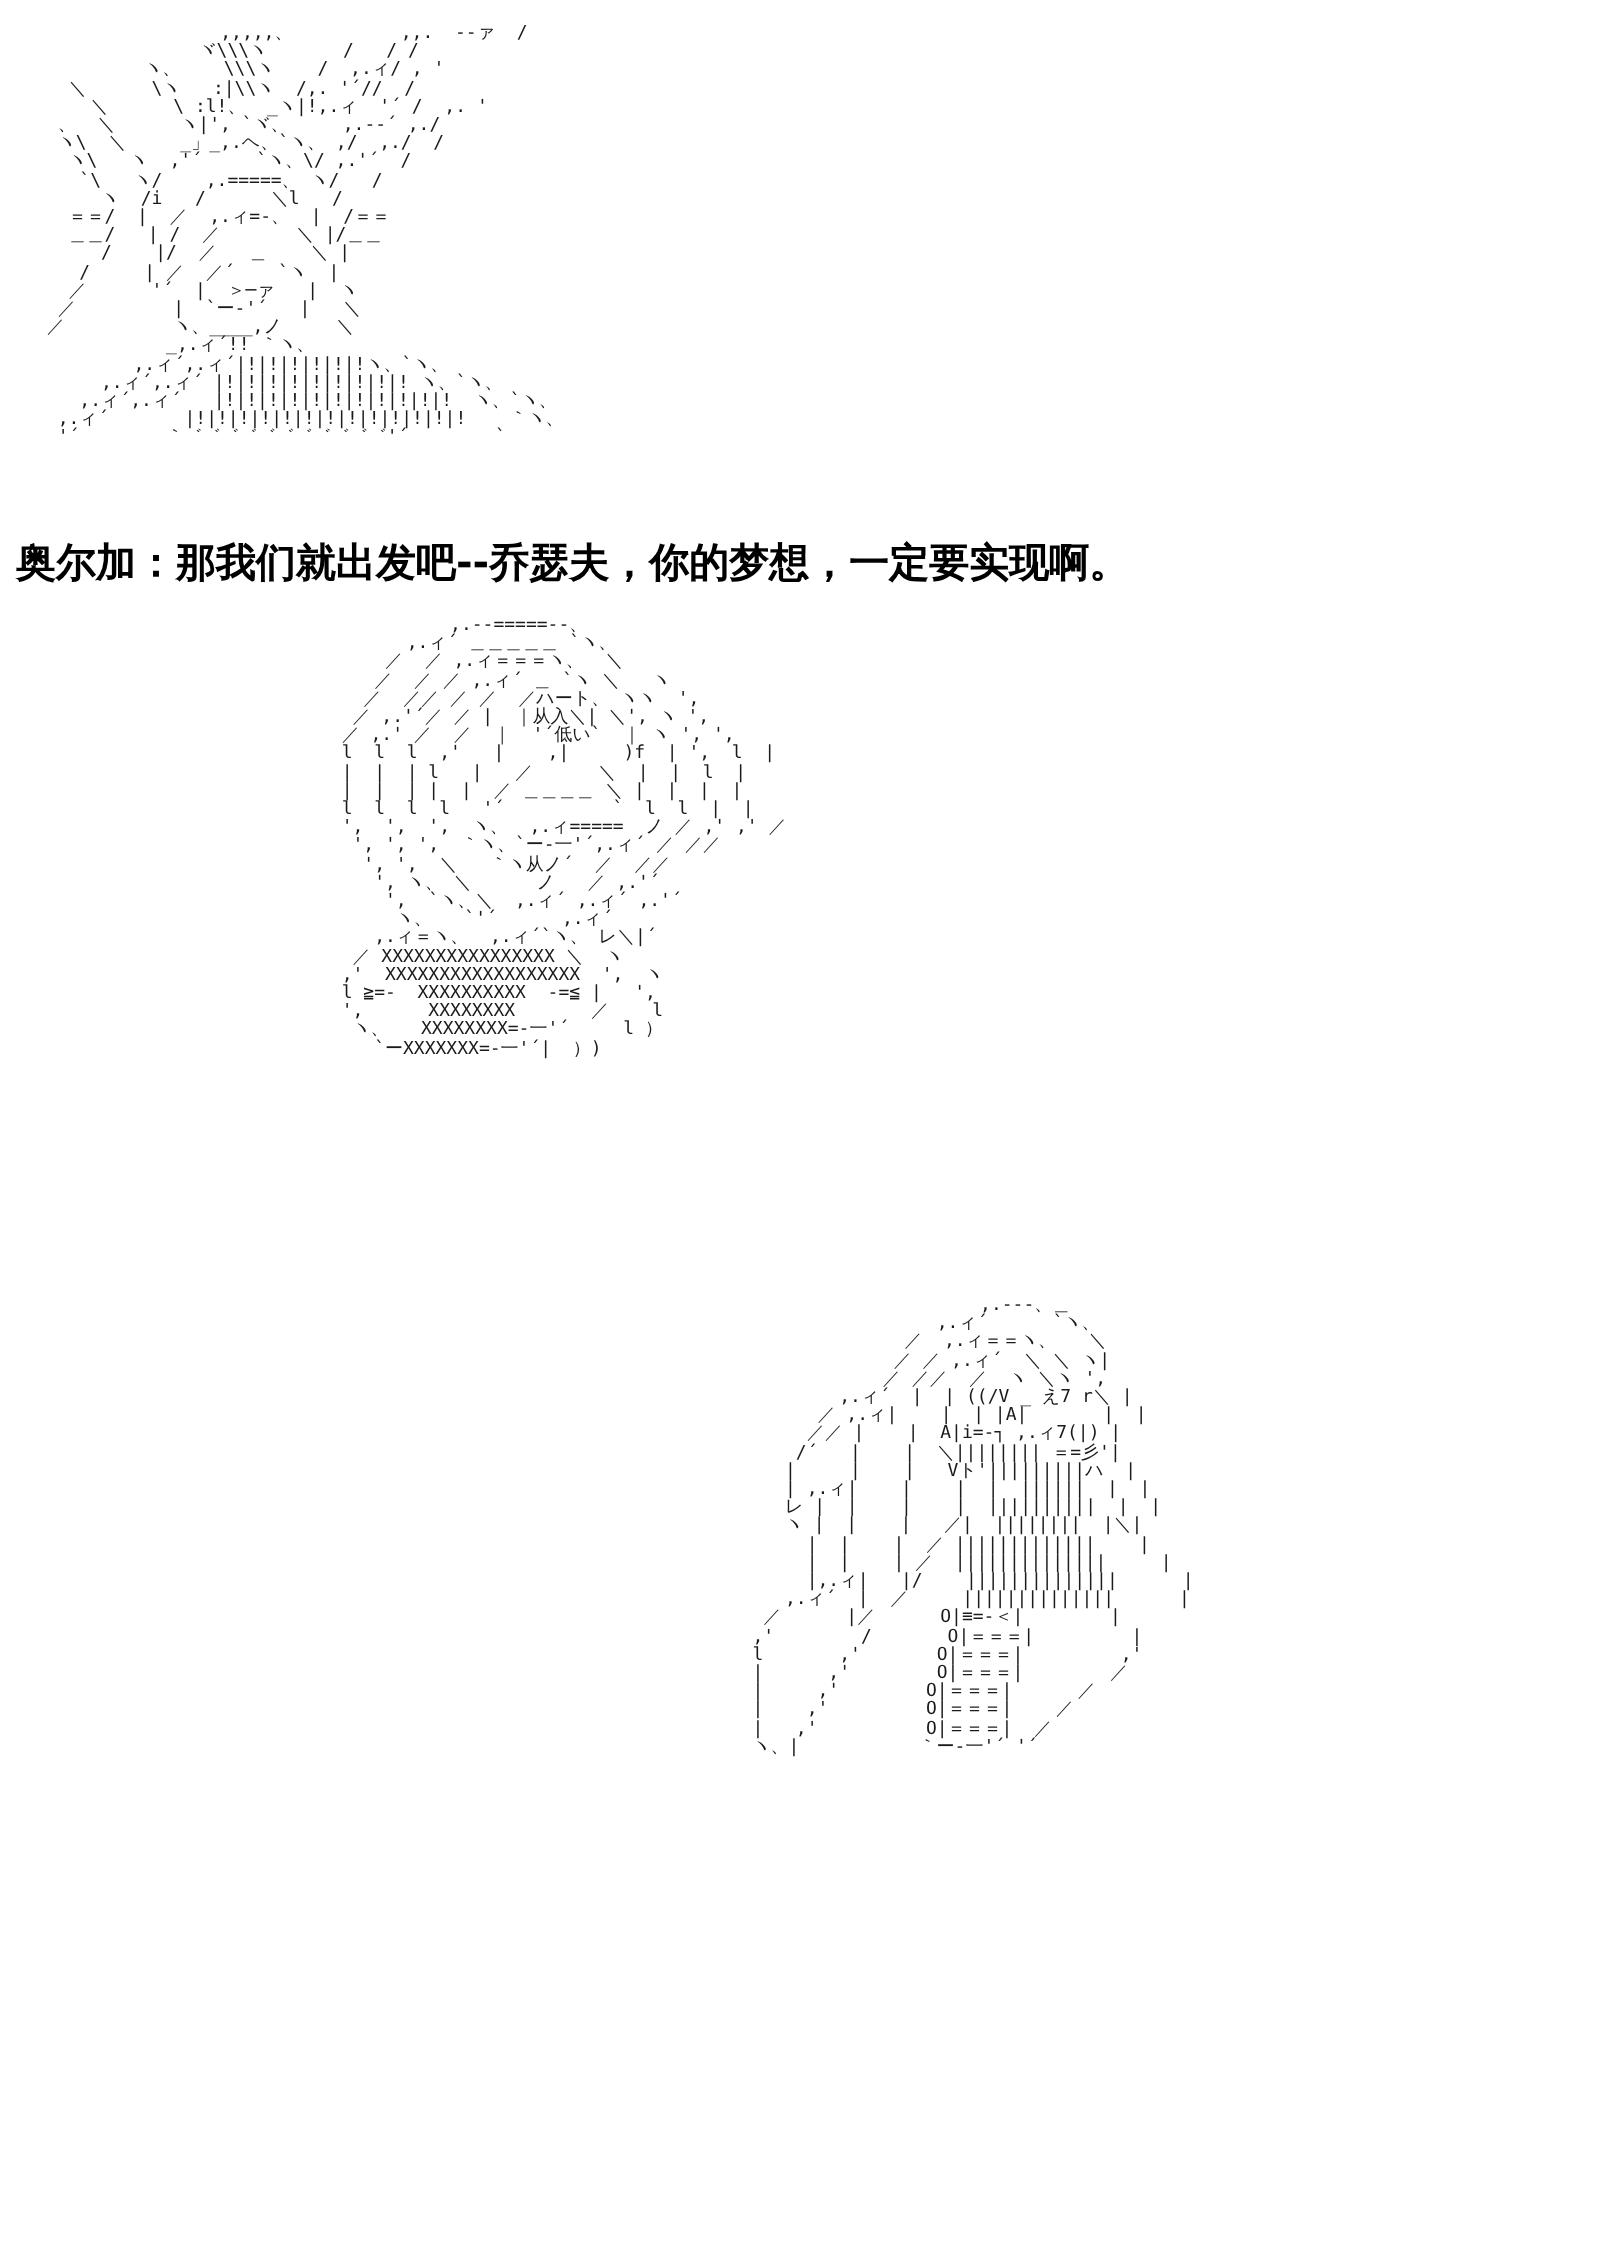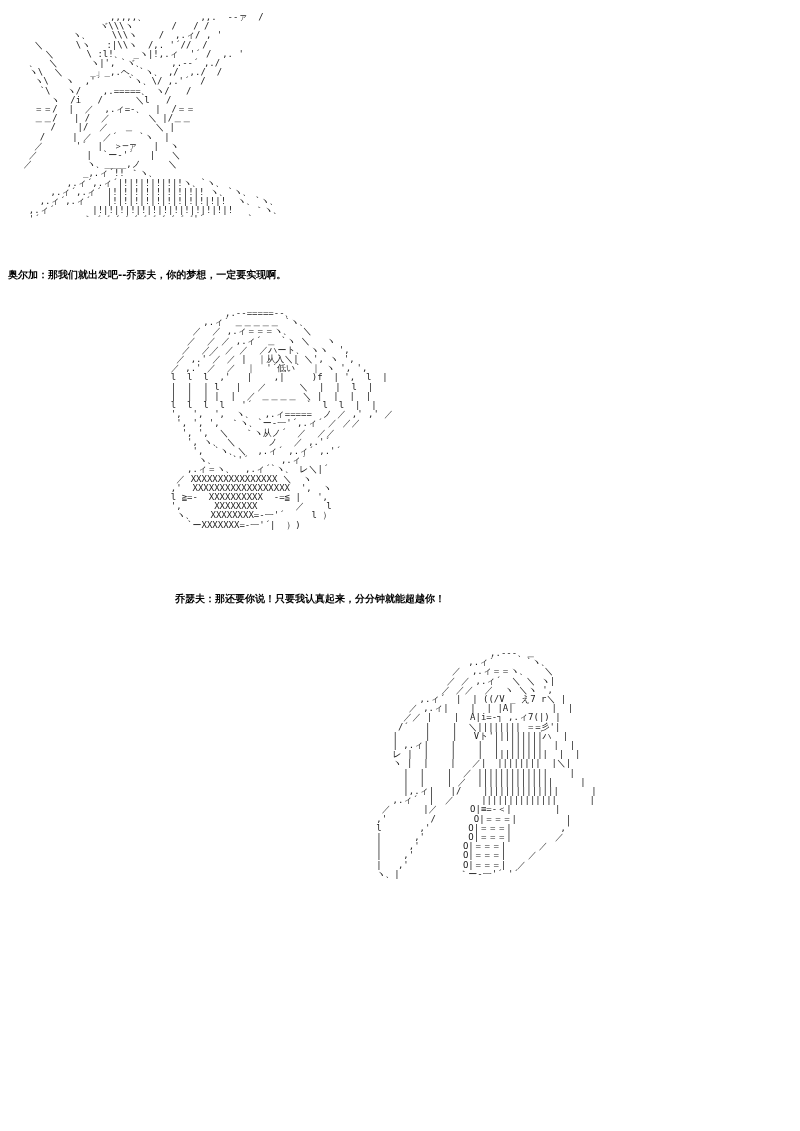--- a/index.html
+++ b/index.html
@@ -29,21 +29,21 @@
     color: #1a1a1a;
     letter-spacing: 0px;
   }
   .aa-1 { left: 18px;  top: 4px; }
   .aa-2 { left: 160px; top: 300px; }
   .aa-3 { left: 360px; top: 640px; }
 
   .dialog-line {
     position: absolute;
     font-family: "DejaVu Sans", "Liberation Sans", sans-serif;
-    font-size: 10px;
+    font-size: 20px;
     font-weight: 700;
     color: #000000;
     white-space: nowrap;
   }
   .dlg-1 { left: 8px;   top: 268px; }
   .dlg-2 { left: 175px; top: 592px; }
   .dlg-3 { left: 383px; top: 1044px; }
 </style>
 </head>
 <body>
@@ -92,21 +92,20 @@
      ', ヽ、 ＼      ノ   ／ ,.'´
       ',  `ヽ、＼  ,.ィ´ ,.ィ´ ,.'´
        ヽ、   `'´      ,.ィ´
      ,.ィ＝ヽ、  ,.ィ´`ヽ、 レ＼|´
    ／ XXXXXXXXXXXXXXXX ＼  ヽ
   ,'  XXXXXXXXXXXXXXXXXX  ',  ヽ
   l ≧=-  XXXXXXXXXX  -=≦ |   ',
   ',      XXXXXXXX       ／    l
    ヽ、   XXXXXXXX=‐一'´     l ）
      `ーXXXXXXX=‐一'´|  ）)</pre>
-  <div class="dialog-line dlg-2">乔瑟夫：那还要你说！只要我认真起来，分分钟就能超越你！</div>
 
   <pre class="aa-block aa-3">                        ,.-‐‐、＿
                     ,.ィ´      `ヽ、
                  ／  ,.ィ＝＝ヽ、   ＼
                 ／ ／ ,.ィ´  ＼ ＼ ヽ|
                ／ ／／  ／  ヽ ＼ヽ ',
            ,.ィ´  |  | ((/V _ え7 r＼ |
          ／ ,.ィ|    |  | |A|       |  |
         ／／ |    |  A|i=‐┐ ,.ィ7(|) |
        /´   |    |  ＼|||||||| ＝=彡'|

